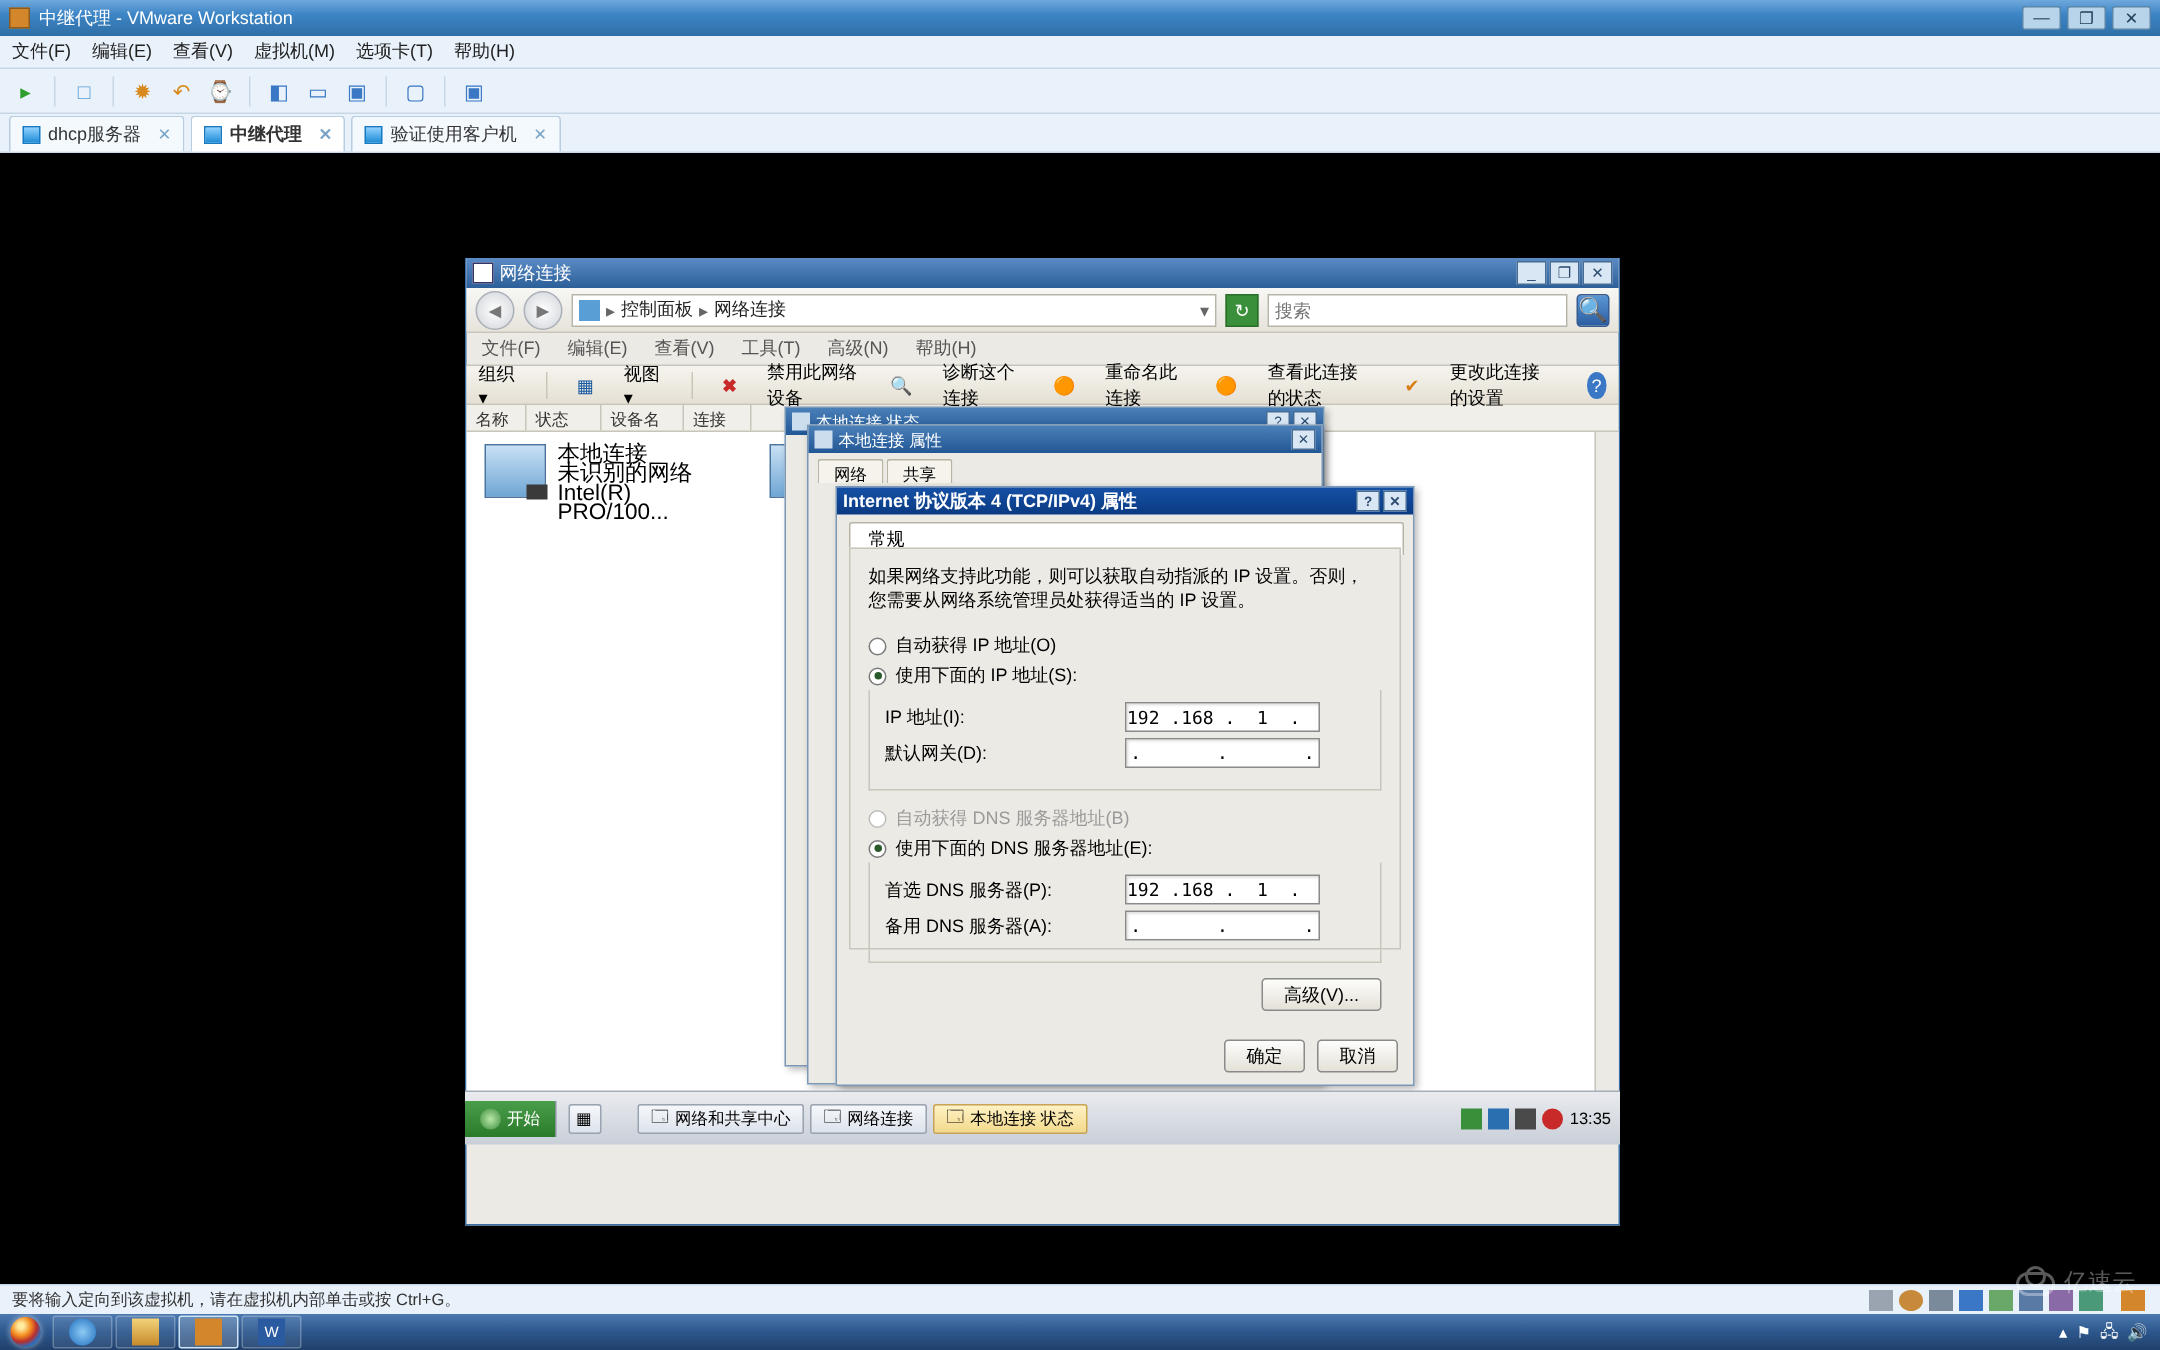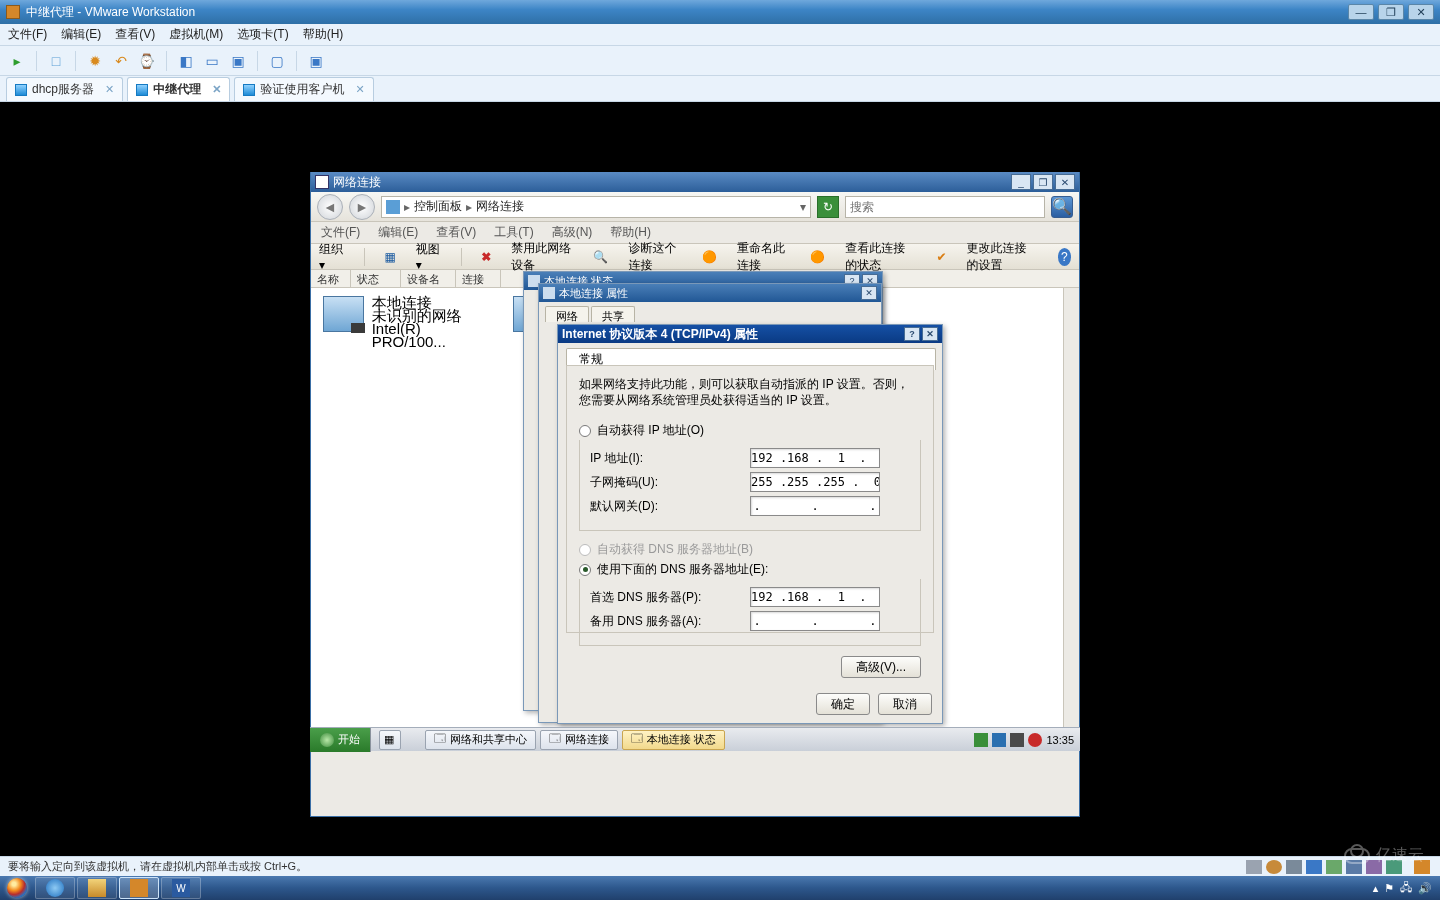--- a/index.html
+++ b/index.html
@@ -80,21 +80,21 @@
 .radio-dot.on::after{content:"";width:5px;height:5px;background:#2a5a2a;border-radius:50%;}
 .kv-row { display:flex; align-items:center; margin:4px 0;}
 .kv-row .lbl { width:160px; font-size:12px;}
 .ip-input { width:130px; height:20px; border:1px solid #8a8a8a; background:#fff; font-family:"SimSun",monospace; font-size:12px; text-align:center; box-shadow:inset 1px 1px 2px rgba(0,0,0,0.15);}
 .disabled-txt { color:#9a9a9a;}
 .adv-row { display:flex; justify-content:flex-end; margin-top:8px;}
 .btn { height:22px; padding:0 14px; border:1px solid #8a8a8a; background:linear-gradient(#fdfdfb,#e4e1d7); font-size:12px; border-radius:3px;}
 .ok-cancel { position:absolute; right:10px; bottom:8px; display:flex; gap:8px;}
 
 
-.guest-taskbar { position:absolute; left:310px; top:625px; width:770px; height:24px; background:linear-gradient(#e9ebef,#c9cfd8); border-top:1px solid #a4adba; display:flex; align-items:center; font-size:11px;text-align:center;}
+.guest-taskbar { position:absolute; left:310px; top:625px; width:770px; height:36px; background:linear-gradient(#e9ebef,#c9cfd8); border-top:1px solid #a4adba; display:flex; align-items:center; font-size:11px;text-align:center;}
 .start-btn { height:24px; padding:0 10px; display:flex;align-items:center;gap:4px;background:linear-gradient(#4a9e4a,#2a7a2a);color:#fff;border-right:1px solid #8a929d;}
 .start-orb { width:14px;height:14px;border-radius:50%;background:radial-gradient(#b8e8a8,#3a8a3a);}
 .tb-item { height:20px; margin:2px; padding:0 8px; border:1px solid #9aa3b0; background:linear-gradient(#f5f7fb,#dde3ec); display:flex;align-items:center;gap:4px; border-radius:2px;}
 .tb-item.active { background:linear-gradient(#fff2c4,#f2d98c); border-color:#c9a550;}
 .guest-tray { margin-left:auto; display:flex;align-items:center;gap:4px;padding:0 6px;}
 .tray-ico { width:14px;height:14px;}
 
 
 .vm-statusbar { position:absolute; left:0; bottom:24px; right:0; height:20px; background:#e9f2fb; border-top:1px solid #c7d7e6; font-size:11px; display:flex; align-items:center; padding:0 8px; color:#333;}
 .vm-statusbar .spacer{flex:1;}
@@ -306,28 +306,28 @@
     <div class="panel">
       <div class="desc">
         <span>如果网络支持此功能，则可以获取自动指派的 IP 设置。否则，</span><br>
         <span>您需要从网络系统管理员处获得适当的 IP 设置。</span>
       </div>
 
       <div class="radio-row">
         <div class="radio-dot"></div>
         <span>自动获得 IP 地址(O)</span>
       </div>
+      <div class="radio-row">
+        <div class="radio-dot on"></div>
+        <span>使用下面的 IP 地址(S):</span>
+      </div>
       <div class="fieldset" style="border-top:none;margin-top:-2px;padding-top:4px;">
         <div class="kv-row">
           <div class="lbl">IP 地址(I):</div>
           <input class="ip-input" value="192 .168 .  1  .  2" style="">
-        </div>
-        <div class="kv-row">
-          <div class="lbl">子网掩码(U):</div>
-          <input class="ip-input" value="255 .255 .255 .  0" style="">
         </div>
         <div class="kv-row">
           <div class="lbl">默认网关(D):</div>
           <input class="ip-input" value=".       .       ." style="">
         </div>
       </div>
 
       <div class="radio-row disabled-txt">
         <div class="radio-dot" style="border-color:#bcbcbc"></div>
         <span>自动获得 DNS 服务器地址(B)</span>

